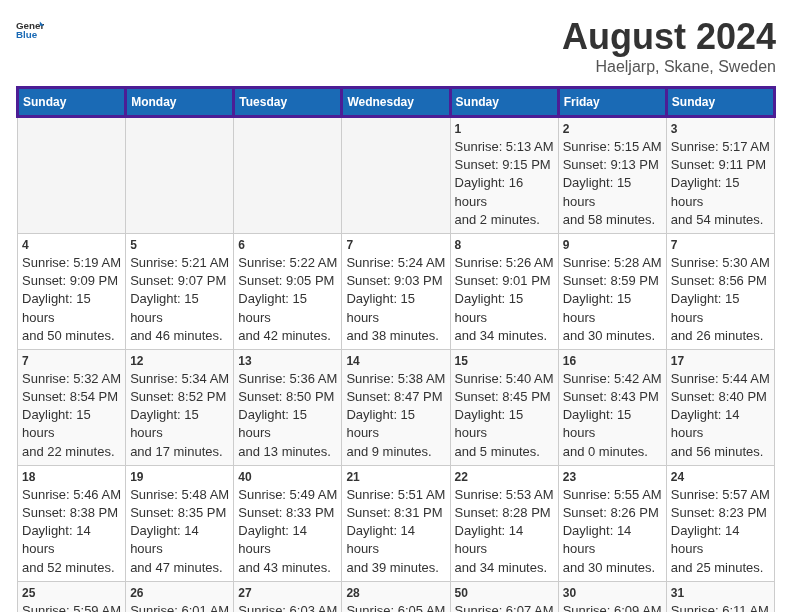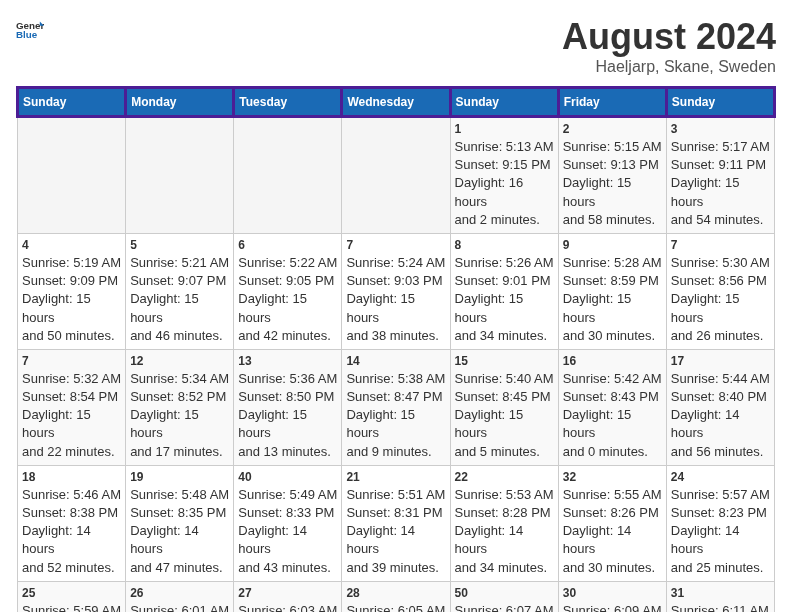--- a/index.html
+++ b/index.html
@@ -201,21 +201,21 @@
         </td>
         <td>
           <span class="day-number">21</span>
           <div class="day-info">Sunrise: 5:51 AM<br>Sunset: 8:31 PM<br>Daylight: 14 hours<br>and 39 minutes.</div>
         </td>
         <td>
           <span class="day-number">22</span>
           <div class="day-info">Sunrise: 5:53 AM<br>Sunset: 8:28 PM<br>Daylight: 14 hours<br>and 34 minutes.</div>
         </td>
         <td>
-          <span class="day-number">32</span>
+          <span class="day-number">23</span>
           <div class="day-info">Sunrise: 5:55 AM<br>Sunset: 8:26 PM<br>Daylight: 14 hours<br>and 30 minutes.</div>
         </td>
         <td>
           <span class="day-number">24</span>
           <div class="day-info">Sunrise: 5:57 AM<br>Sunset: 8:23 PM<br>Daylight: 14 hours<br>and 25 minutes.</div>
         </td>
       </tr>
       <tr>
         <td>
           <span class="day-number">25</span>

